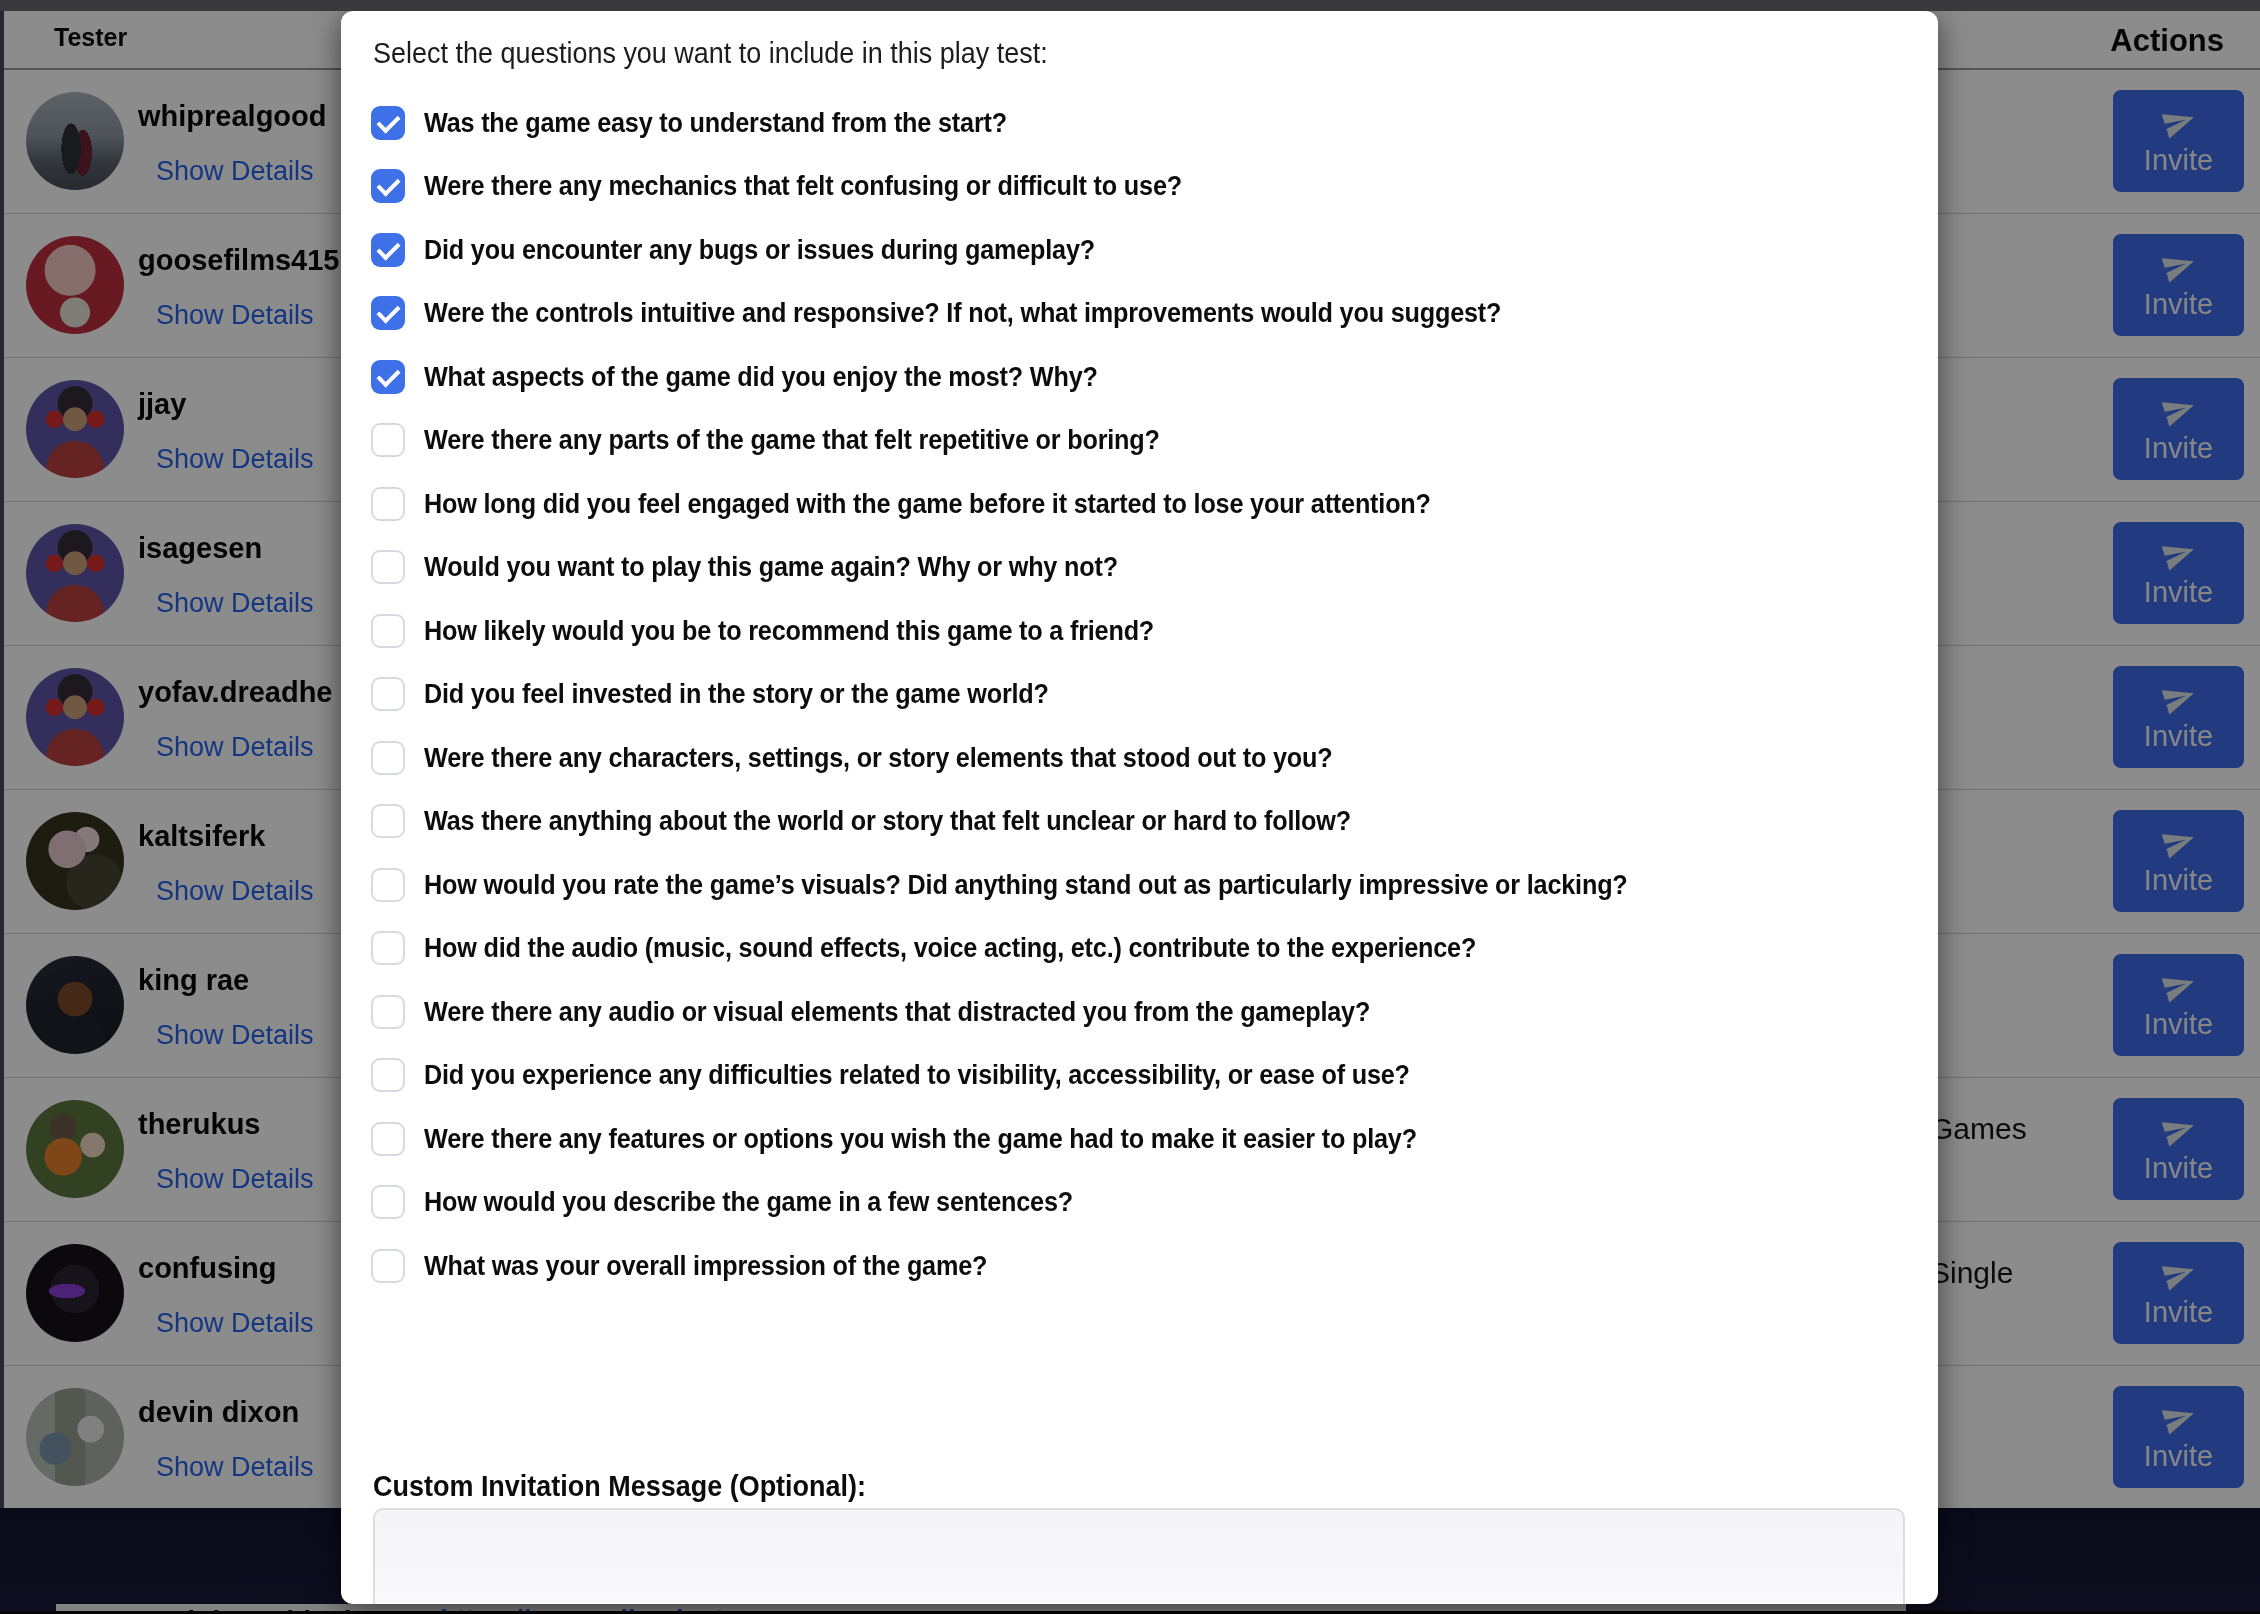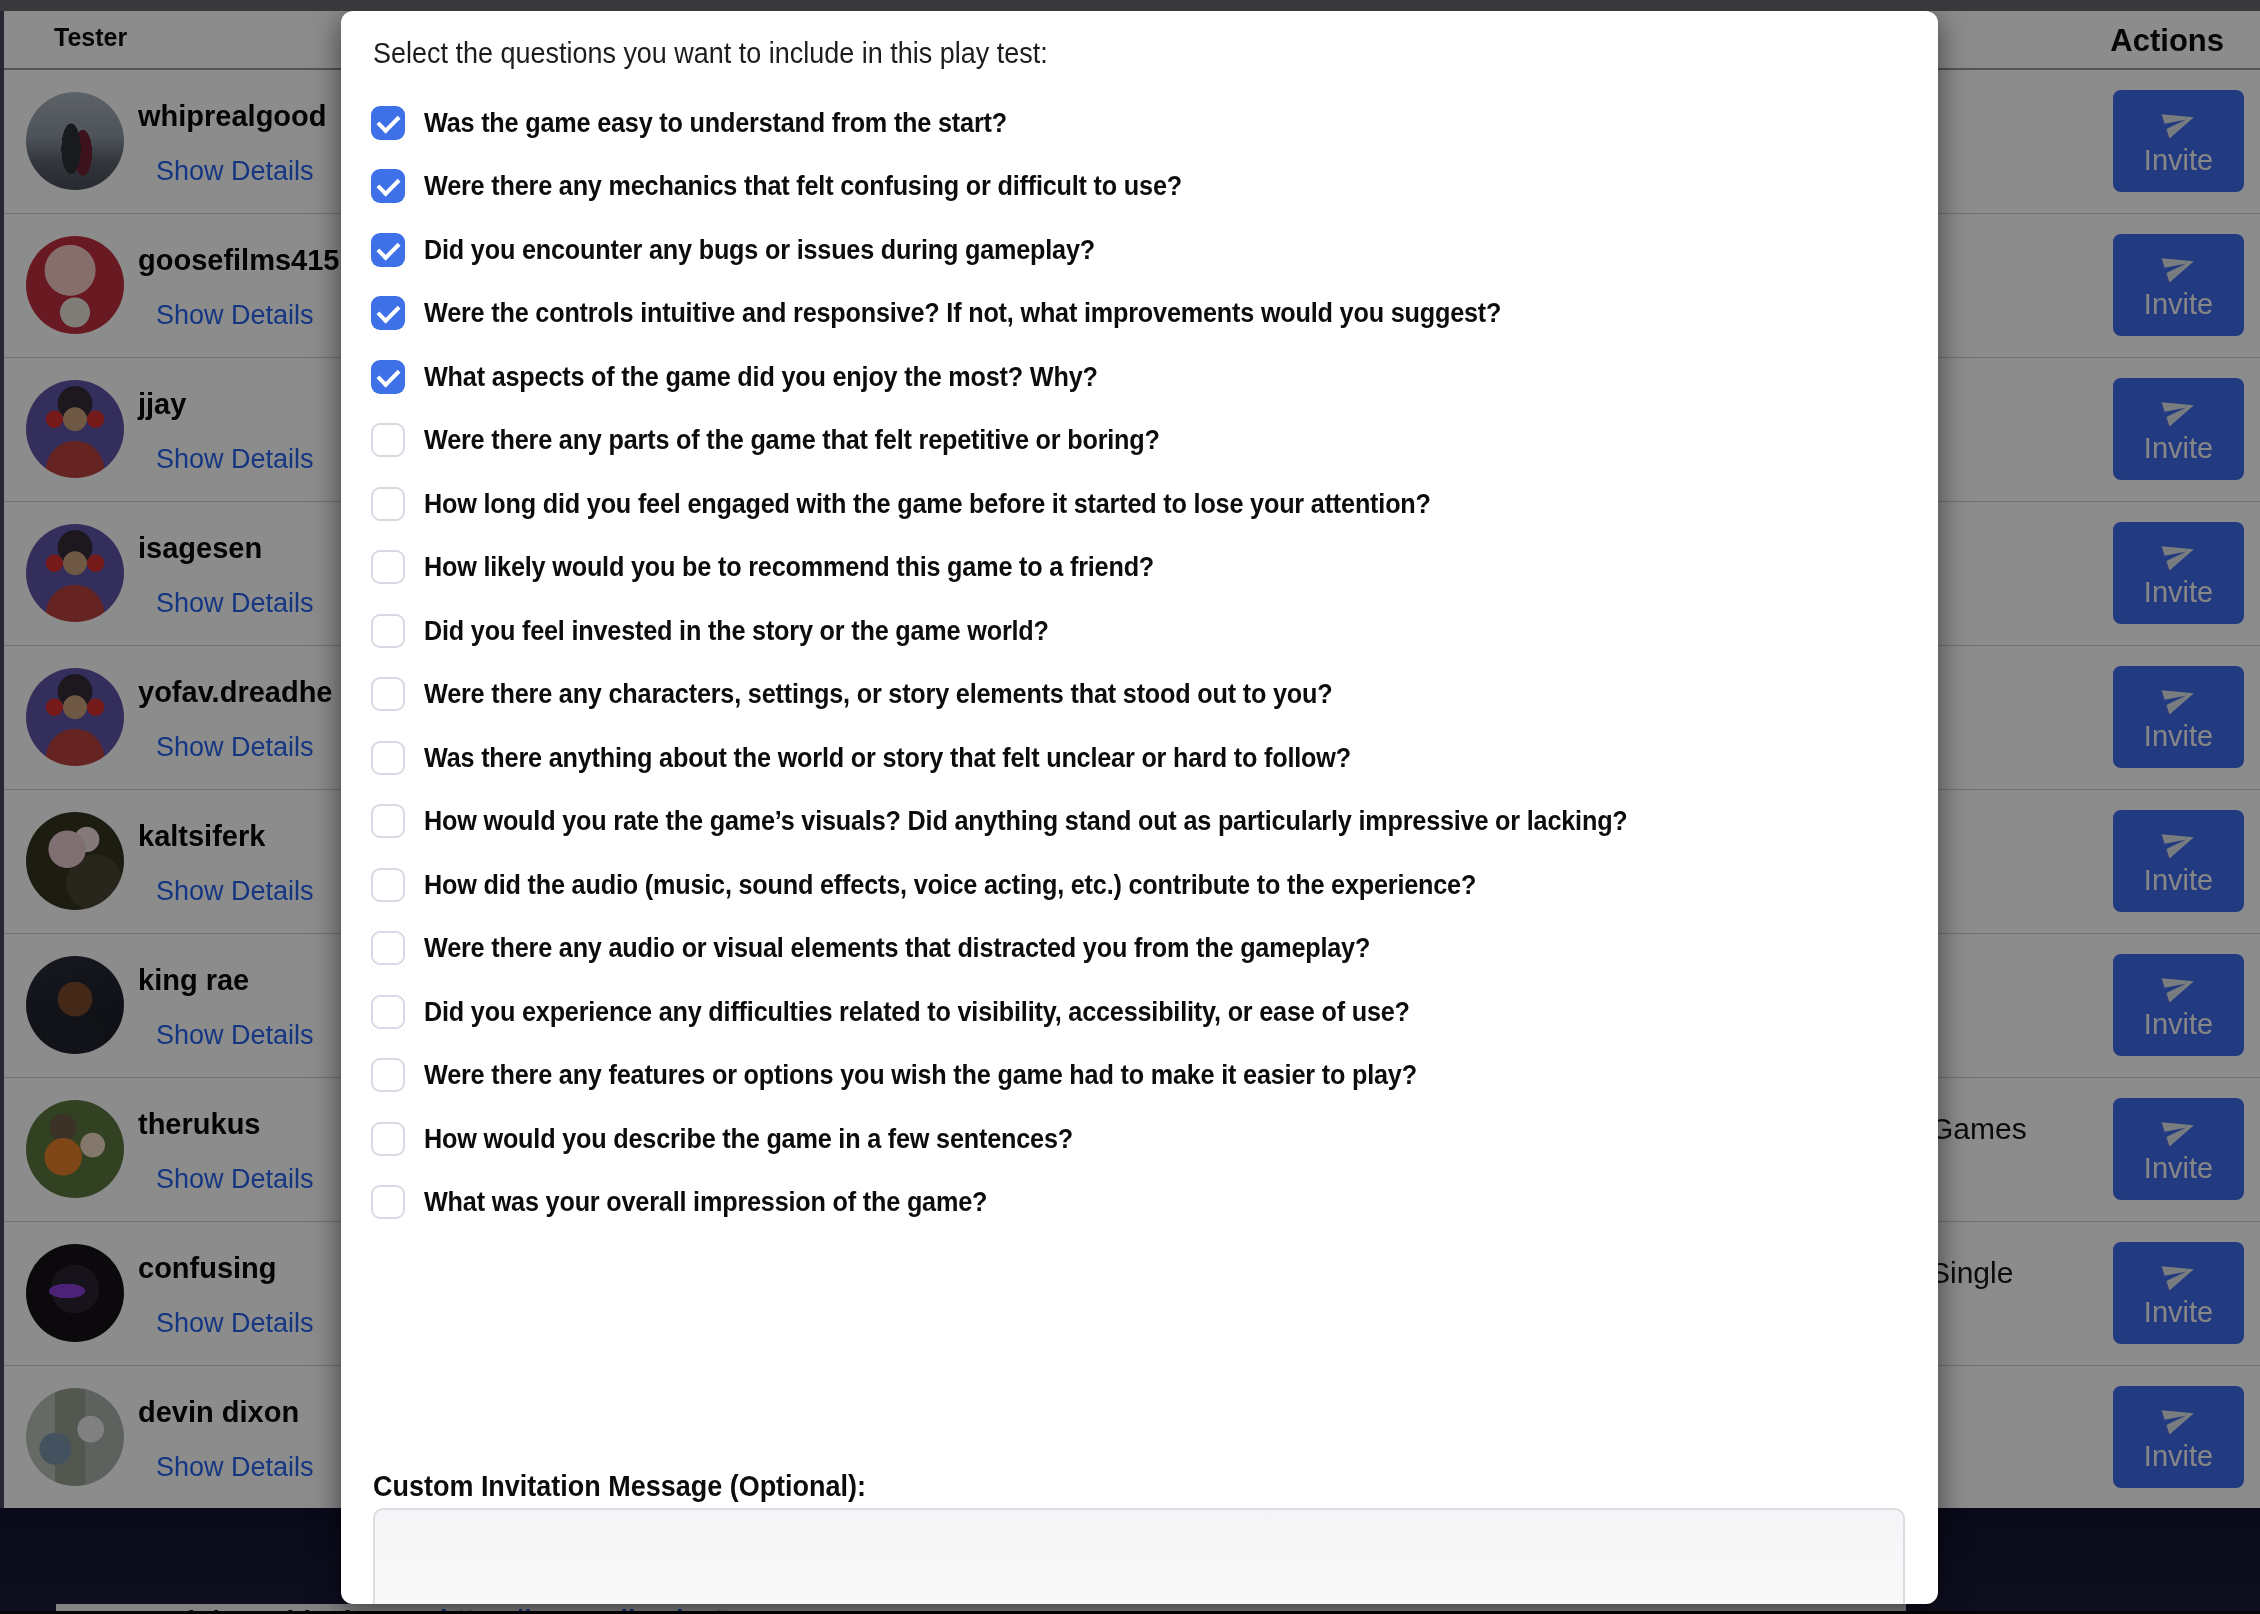--- a/index.html
+++ b/index.html
@@ -279,20 +279,24 @@
   <div class="qrow">
     <div class="checkbox"></div>
     <div class="qlabel">Were there any parts of the game that felt repetitive or boring?</div>
   </div>
 
   <div class="qrow">
     <div class="checkbox"></div>
     <div class="qlabel">How long did you feel engaged with the game before it started to lose your attention?</div>
   </div>
 
+  <div class="qrow">
+    <div class="checkbox"></div>
+    <div class="qlabel">Would you want to play this game again? Why or why not?</div>
+  </div>
 
   <div class="qrow">
     <div class="checkbox"></div>
     <div class="qlabel">How likely would you be to recommend this game to a friend?</div>
   </div>
 
   <div class="qrow">
     <div class="checkbox"></div>
     <div class="qlabel">Did you feel invested in the story or the game world?</div>
   </div>

